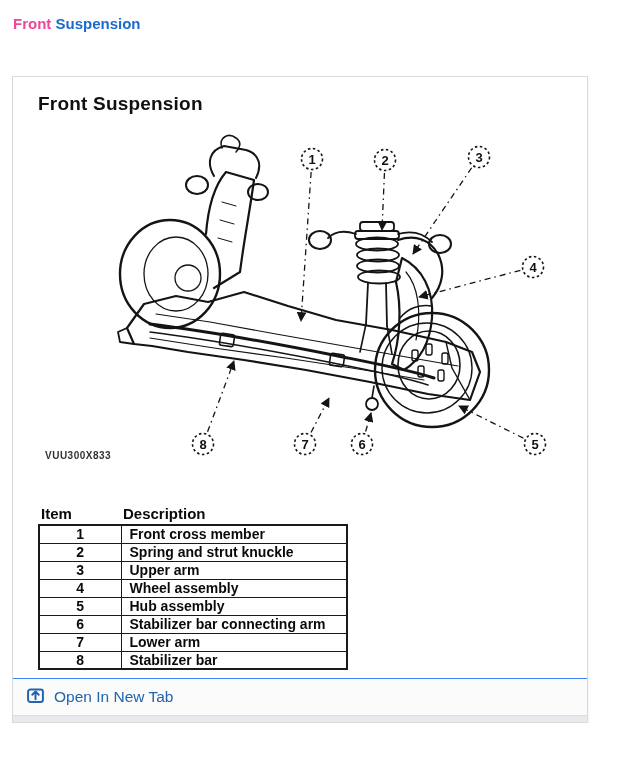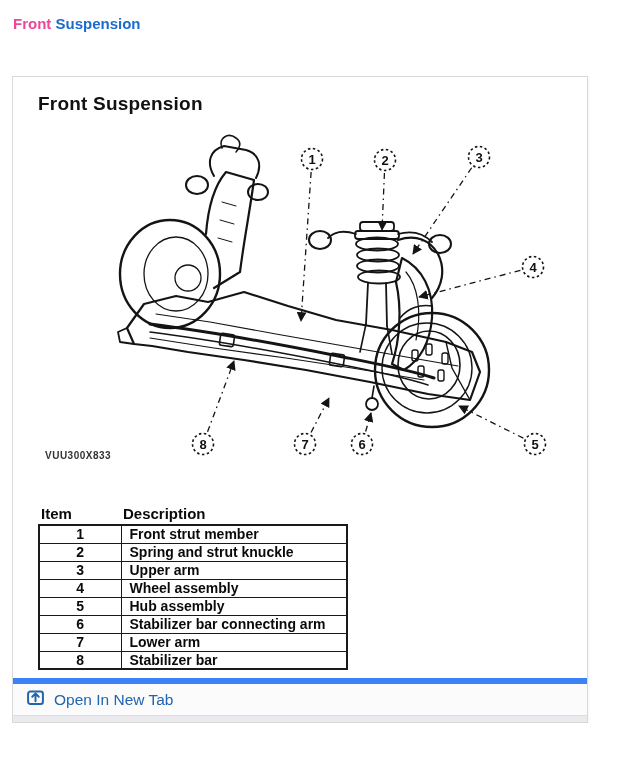--- a/index.html
+++ b/index.html
@@ -41,21 +41,21 @@
   .parts tbody td {
     border:1.5px solid #1a1a1a;
     font-weight:600; color:#0a0a0a;
     height:18px; line-height:16px; padding:0 4px;
   }
   .parts tbody td.c-item { text-align:center; }
   .parts tbody td.c-desc { padding-left:8px; white-space:nowrap; }
 
   .card-footer {
     margin-top:0;
-    border-top:6px solid #3b82f6;
+    border-top:1px solid #3b82f6;
     background:#fbfbfb;
     height:37px;
     display:flex; align-items:center; justify-content:space-between;
     padding:0 14px 0 13px;
   }
   .footer-link {
     display:flex; align-items:center; gap:9px;
     color:#2264ae; font-size:15.5px; cursor:pointer;
   }
   .footer-link svg { flex:0 0 auto; }
@@ -171,21 +171,21 @@
     <table>
       <thead>
         <tr>
           <th class="col-item">Item</th>
           <th class="col-desc">Description</th>
         </tr>
       </thead>
       <tbody id="parts-body">
           <tr>
             <td class="c-item">1</td>
-            <td class="c-desc">Front strut member</td>
+            <td class="c-desc">Front cross member</td>
           </tr>
           <tr>
             <td class="c-item">2</td>
             <td class="c-desc">Spring and strut knuckle</td>
           </tr>
           <tr>
             <td class="c-item">3</td>
             <td class="c-desc">Upper arm</td>
           </tr>
           <tr>

